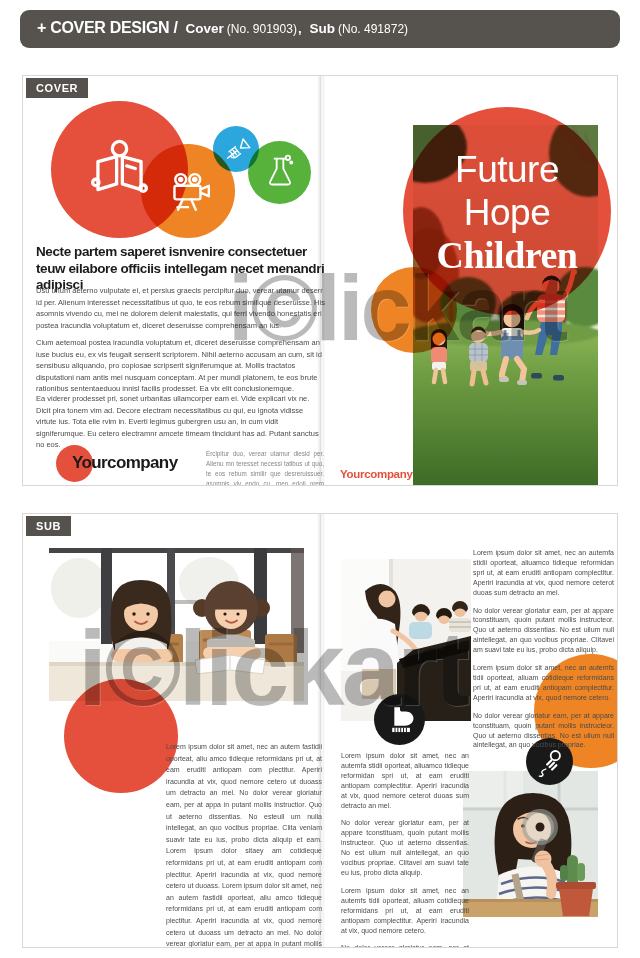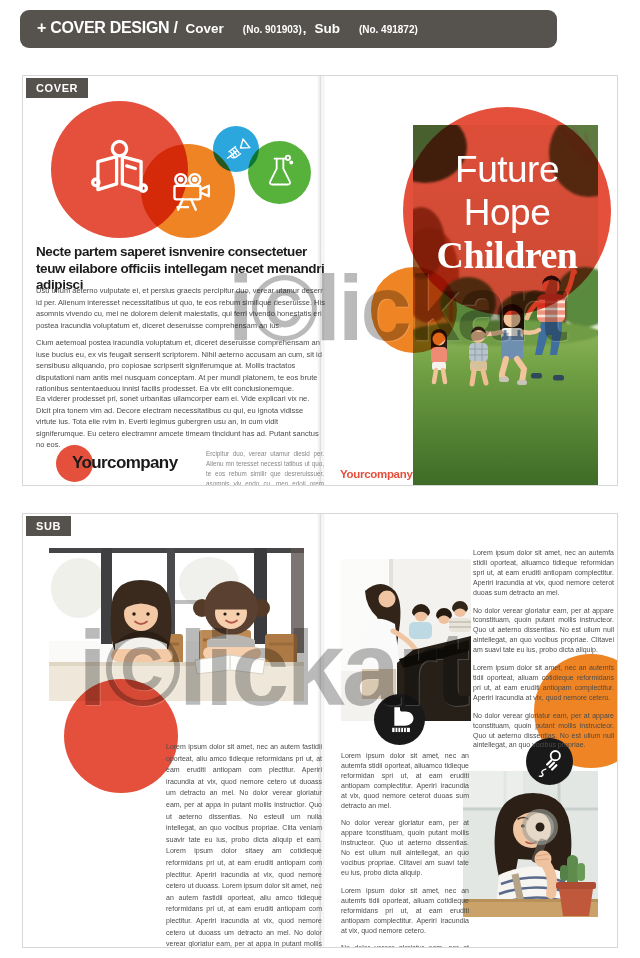--- a/index.html
+++ b/index.html
@@ -1,26 +1,26 @@
 <!DOCTYPE html>
 <html><head>
 <meta charset="utf-8">
 <style>
   html,body{margin:0;padding:0;background:#ffffff;}
   #screen{position:relative;width:640px;height:958px;background:#ffffff;overflow:hidden;
           font-family:"Liberation Sans", sans-serif;}
 
   
-  .header-bar{position:absolute;left:20px;top:10px;width:537px;height:38px;background:#56524e;
+  .header-bar{position:absolute;left:20px;top:10px;width:600px;height:38px;background:#56524e;
               border-radius:9px;color:#fff;display:flex;align-items:baseline;padding:0 0 0 17px;
               box-sizing:border-box;}
   .header-bar .inner{display:flex;align-items:baseline;margin-top:9px;}
   .hb-title{font-size:16px;font-weight:bold;letter-spacing:-0.3px;}
   .hb-item{font-size:13.5px;font-weight:bold;margin-left:8px;}
-  .hb-no{font-size:10px;font-weight:bold;margin-left:19px;}
+  .hb-no{font-size:12px;font-weight:normal;margin-left:3px;}
   .hb-comma{font-size:13px;font-weight:bold;margin-left:1px;}
 
   
   .panel{position:absolute;left:22px;width:596px;background:#fff;border:1px solid #d7d7d7;
          overflow:hidden;box-sizing:border-box;}
   #cover-panel{top:75px;height:411px;}
   #sub-panel{top:513px;height:435px;}
   .tag{position:absolute;left:3px;top:2px;background:#55514d;color:#fff;font-size:11px;
        font-weight:bold;padding:4px 10px;letter-spacing:0.6px;z-index:40;}
   .spine{position:absolute;top:0;bottom:0;left:294px;width:8px;z-index:25;

